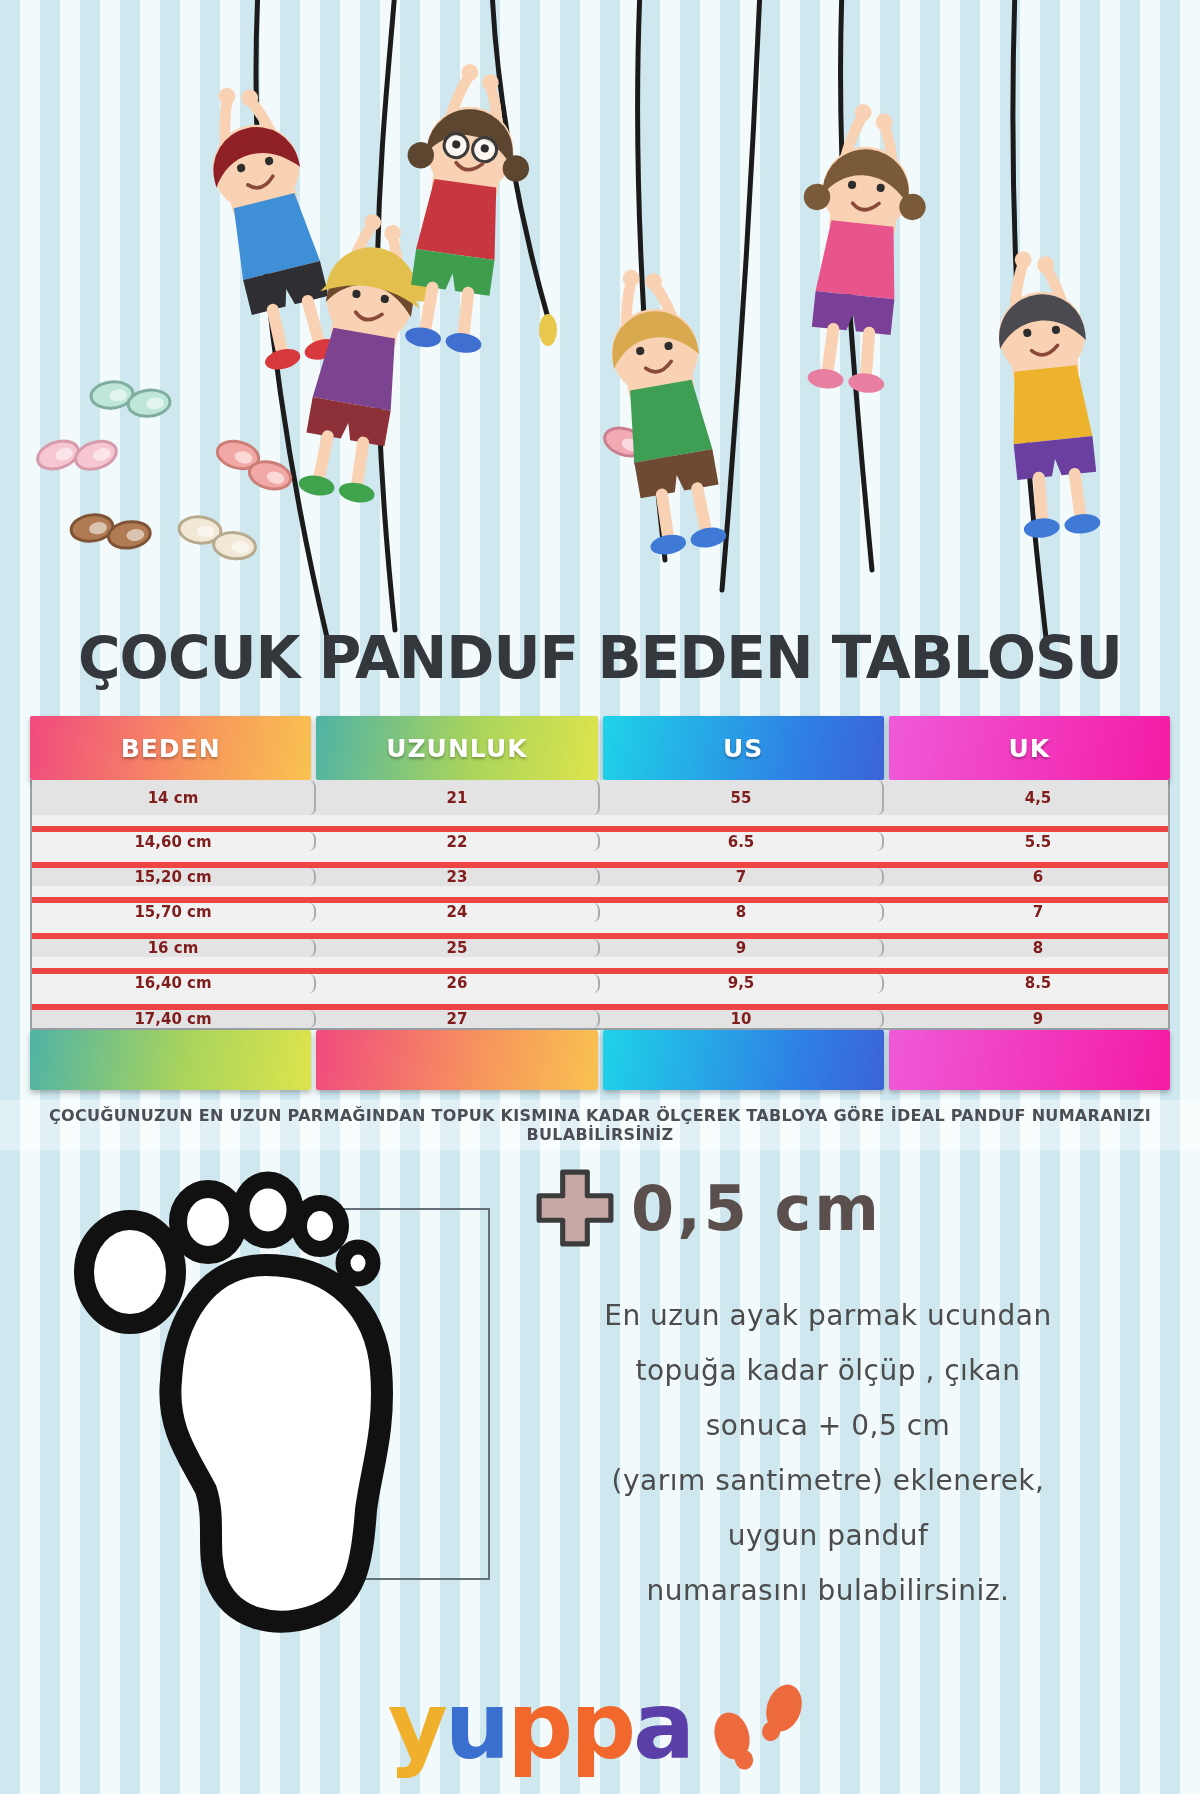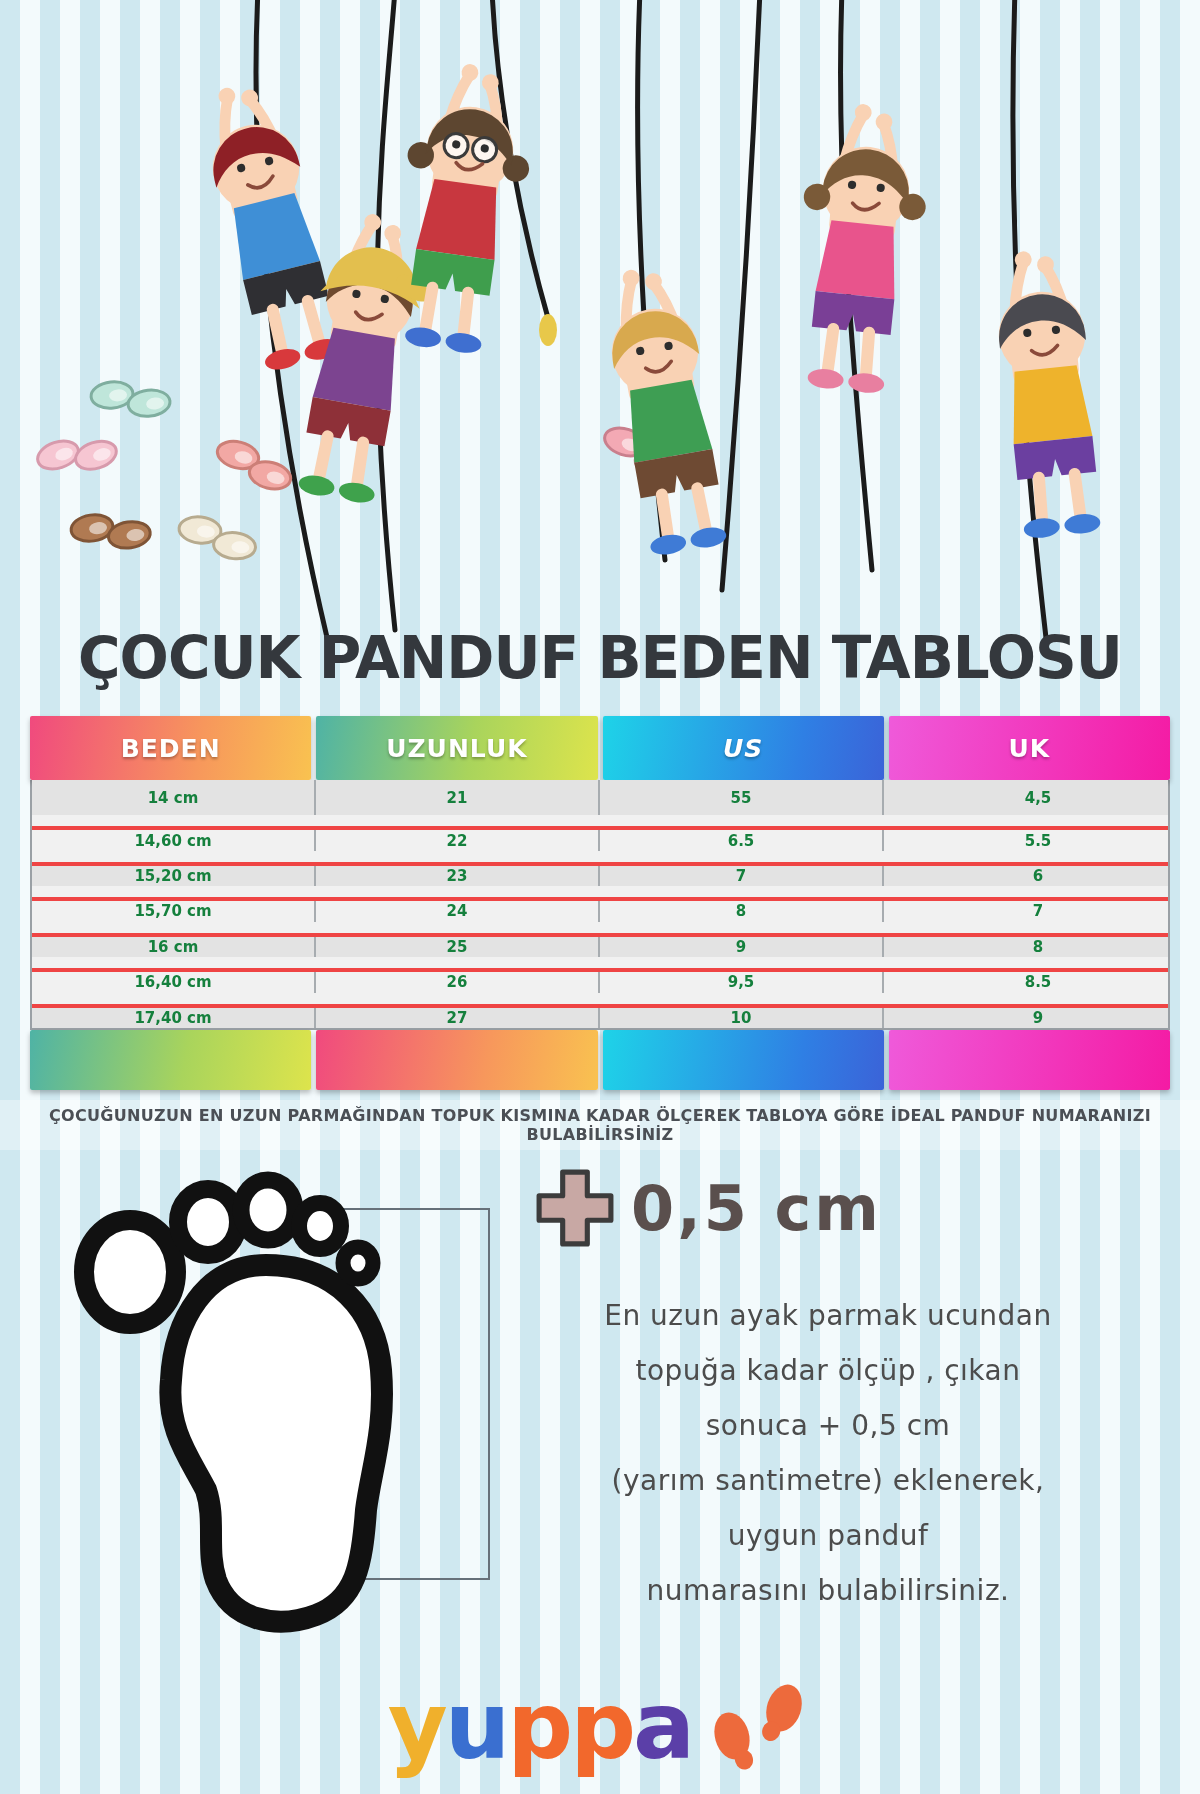--- a/index.html
+++ b/index.html
@@ -30,35 +30,36 @@
   .grad-row.footer { height:60px; }
   .gcell {
     display:flex; align-items:center; justify-content:center;
     color:#ffffff; font-weight:bold; font-size:25px; letter-spacing:1px;
     text-shadow:0 2px 3px rgba(0,0,0,.30);
     border-radius:2px;
     box-shadow:0 3px 5px rgba(0,0,0,.25);
   }
   .g0 { background:linear-gradient(100deg,#4fb3a5,#a9d45c 55%,#dde44c); }
   .g1 { background:linear-gradient(100deg,#f04a7e,#f7975c 60%,#f9c250); }
-  .g2 { background:linear-gradient(100deg,#1ed3e8,#2f7fe4 70%,#3b63d8);font-style:italic; }
+  .g2 { background:linear-gradient(100deg,#1ed3e8,#2f7fe4 70%,#3b63d8); }
   .g3 { background:linear-gradient(100deg,#ef5ada,#f41ba4); }
   #table-body {
     display:grid; grid-template-rows:repeat(7,1fr);
     height:250px; background:#f1f1f1;
     border:2px solid #9aa0a5; border-top:none;
   }
   .trow { display:grid; grid-template-columns:repeat(4,1fr); }
   .trow.odd  { background:#e3e3e3; }
   .trow.even { background:#f1f1f1; }
-  .trow + .trow { border-top:4px solid #ef4444;margin-top:11px; }
+  .trow + .trow { border-top:6px solid #ef4444;margin-top:11px; }
   .tcell {
     display:flex; align-items:center; justify-content:center;
-    font-size:15px; font-weight:bold; color:#15803d;
+    font-size:15px; font-weight:bold; color:#7f1d1d;
     border-right:2px solid #a7acb0;
+    border-radius:7px;
   }
   .tcell:last-child { border-right:none;padding-left:24px; }
 
   
   #note {
     position:absolute; top:1100px; left:0; width:100%;
     text-align:center; padding:6px 0;
     background:rgba(255,255,255,.35);
     font-size:16px; font-weight:bold; letter-spacing:.3px; color:#4b4f55;
   }

